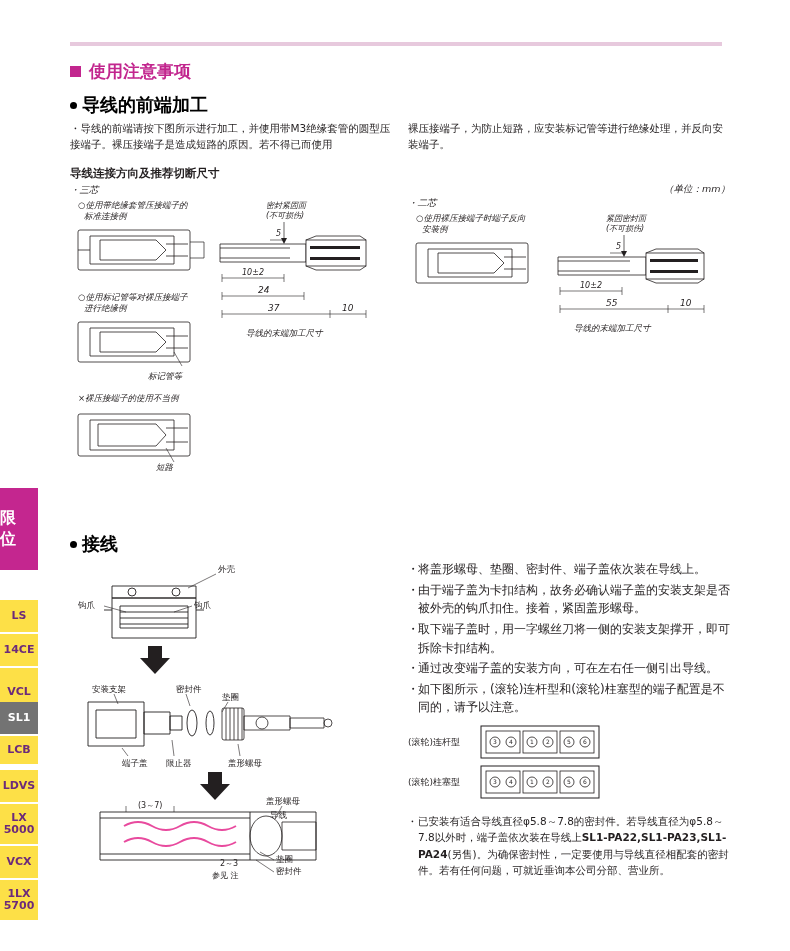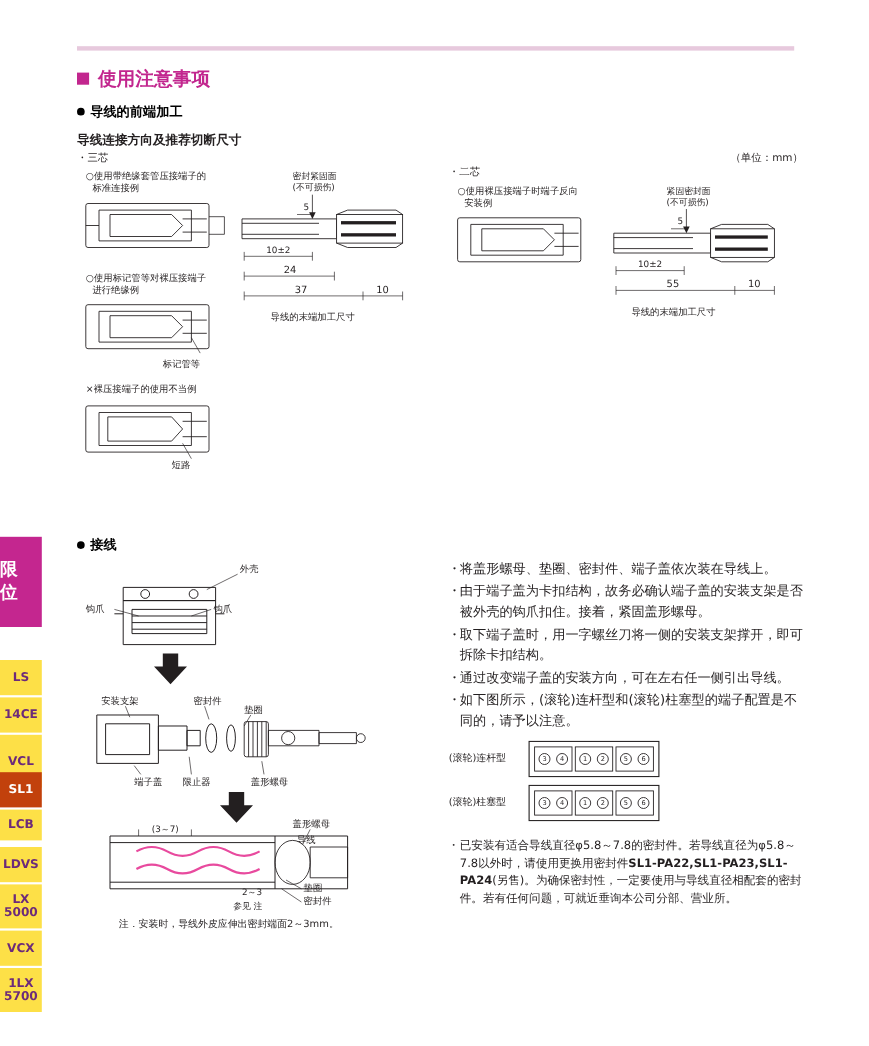--- a/index.html
+++ b/index.html
@@ -19,41 +19,41 @@
   }
   .sb-tab {
     position: absolute; left:0; width:38px;
     background:#fde047; color:#6c2a7a;
     font-weight:bold; font-size:11px;
     text-align:center;
     display:flex; align-items:center; justify-content:center;
     letter-spacing:0;
     line-height:1.05;
   }
-  .sb-tab.active { background:#c2410c; color:#ffffff;text-align:right; }
+  .sb-tab.active { background:#737373; color:#ffffff;text-align:right; }
   .sb-vert {
     position:absolute; left:0; width:38px;
     background:#c4268f; color:#ffffff;
     display:flex; flex-direction:column; align-items:center; justify-content:center;
     font-size:16px; font-weight:bold; letter-spacing:2px;
   }
   
   .top-rule {
     position:absolute; left:70px; top:42px; width:652px; height:4px;
     background:#e7c9dd;
   }
   
   .content { position:absolute; left:70px; top:60px; width:660px; }
   h1.section {
     font-size:17px; color:#c2268e; font-weight:bold; margin:0 0 10px 0;
     display:flex; align-items:center; gap:8px;
   }
   .sq { width:11px; height:11px; background:#c2268e; display:inline-block; }
   .bullet-head {
-    font-size:12px; font-weight:bold; color:#000; margin:0 0 4px 0;
+    font-size:18px; font-weight:bold; color:#000; margin:0 0 4px 0;
     display:flex; align-items:center; gap:5px;
   }
   .dot { width:7px;height:7px;border-radius:50%;background:#000;display:inline-block; }
   .two-col { display:flex; gap:16px; }
   .col { width:322px; }
   .para { font-size:10.5px; line-height:1.5; margin:0 0 3px 0; }
   .sub-title { font-size:11.5px; font-weight:bold; margin:10px 0 2px 0; }
   .tiny { font-size:9.5px; line-height:1.45; }
   .unit { text-align:right; font-size:9.5px; }
   .note { font-size:9px; }
@@ -111,24 +111,32 @@
   <h1 class="section">
     <span class="sq"></span>
     <span>使用注意事项</span>
   </h1>
 
   <div class="bullet-head">
     <span class="dot"></span>
     <span>导线的前端加工</span>
   </div>
 
+  <div class="two-col">
+    <div class="col">
+      <p class="para">・导线的前端请按下图所示进行加工，并使用带M3绝缘套管的圆型压接端子。裸压接端子是造成短路的原因。若不得已而使用</p>
+    </div>
+    <div class="col">
+      <p class="para" style="padding-top:0;">裸压接端子，为防止短路，应安装标记管等进行绝缘处理，并反向安装端子。</p>
+    </div>
+  </div>
 
   <div class="sub-title">导线连接方向及推荐切断尺寸</div>
 
-  <div class="two-col" style="margin-top:1px;">
+  <div class="two-col" style="margin-top:1px;font-style:italic;">
 
     <div class="col">
       <div class="tiny">・三芯</div>
 
       <div class="fig">
         <svg width="322" height="290" viewBox="0 0 322 290">
 
           <text x="8" y="12" font-size="8.5" fill="#231f20">○使用带绝缘套管压接端子的</text>
           <text x="14" y="23" font-size="8.5" fill="#231f20">标准连接例</text>
 
@@ -352,21 +360,20 @@
           <g stroke="#231f20" stroke-width="0.6" fill="none">
             <path d="M56 252 v-6 M104 252 v-6"></path>
           </g>
           <text x="206" y="302" font-size="8.5" fill="#231f20">垫圈</text>
           <path d="M204 300 L190 292" stroke="#231f20" stroke-width="0.6" fill="none"></path>
           <text x="206" y="314" font-size="8.5" fill="#231f20">密封件</text>
           <path d="M204 312 L186 300" stroke="#231f20" stroke-width="0.6" fill="none"></path>
           <text x="150" y="306" font-size="8" fill="#231f20">2～3</text>
           <text x="142" y="318" font-size="8" fill="#231f20">参见 注</text>
         </svg>
-        <div class="note" style="margin-left:38px;margin-top:-4px;">注．安装时，导线外皮应伸出密封端面2～3mm。</div>
       </div>
     </div>
 
     <div class="col">
       <ul class="dotlist">
         <li>将盖形螺母、垫圈、密封件、端子盖依次装在导线上。</li>
         <li>由于端子盖为卡扣结构，故务必确认端子盖的安装支架是否被外壳的钩爪扣住。接着，紧固盖形螺母。</li>
         <li>取下端子盖时，用一字螺丝刀将一侧的安装支架撑开，即可拆除卡扣结构。</li>
         <li>通过改变端子盖的安装方向，可在左右任一侧引出导线。</li>
         <li>如下图所示，(滚轮)连杆型和(滚轮)柱塞型的端子配置是不同的，请予以注意。</li>
@@ -420,17 +427,17 @@
                 <text x="68" y="19">2</text>
               <text x="89" y="19">5</text>
                 <text x="105" y="19">6</text>
             </g>
           </svg>
         </div>
       </div>
 
       <div style="margin-top:14px;font-size:10.5px;line-height:1.55;position:relative;padding-left:10px;">
         <span style="position:absolute;left:-1px;top:0;">・</span>
-        <span>已安装有适合导线直径φ5.8～7.8的密封件。若导线直径为φ5.8～7.8以外时，请使用更换用密封件</span><b>SL1-PA22,SL1-PA23,SL1-PA24</b><span>(另售)。为确保密封性，一定要使用与导线直径相配套的密封件。若有任何问题，可就近垂询本公司分部、营业所。</span>
+        <span>已安装有适合导线直径φ5.8～7.8的密封件。若导线直径为φ5.8～7.8以外时，端子盖依次装在导线上</span><b>SL1-PA22,SL1-PA23,SL1-PA24</b><span>(另售)。为确保密封性，一定要使用与导线直径相配套的密封件。若有任何问题，可就近垂询本公司分部、营业所。</span>
       </div>
     </div>
   </div>
 </div>
 
 </body></html>

